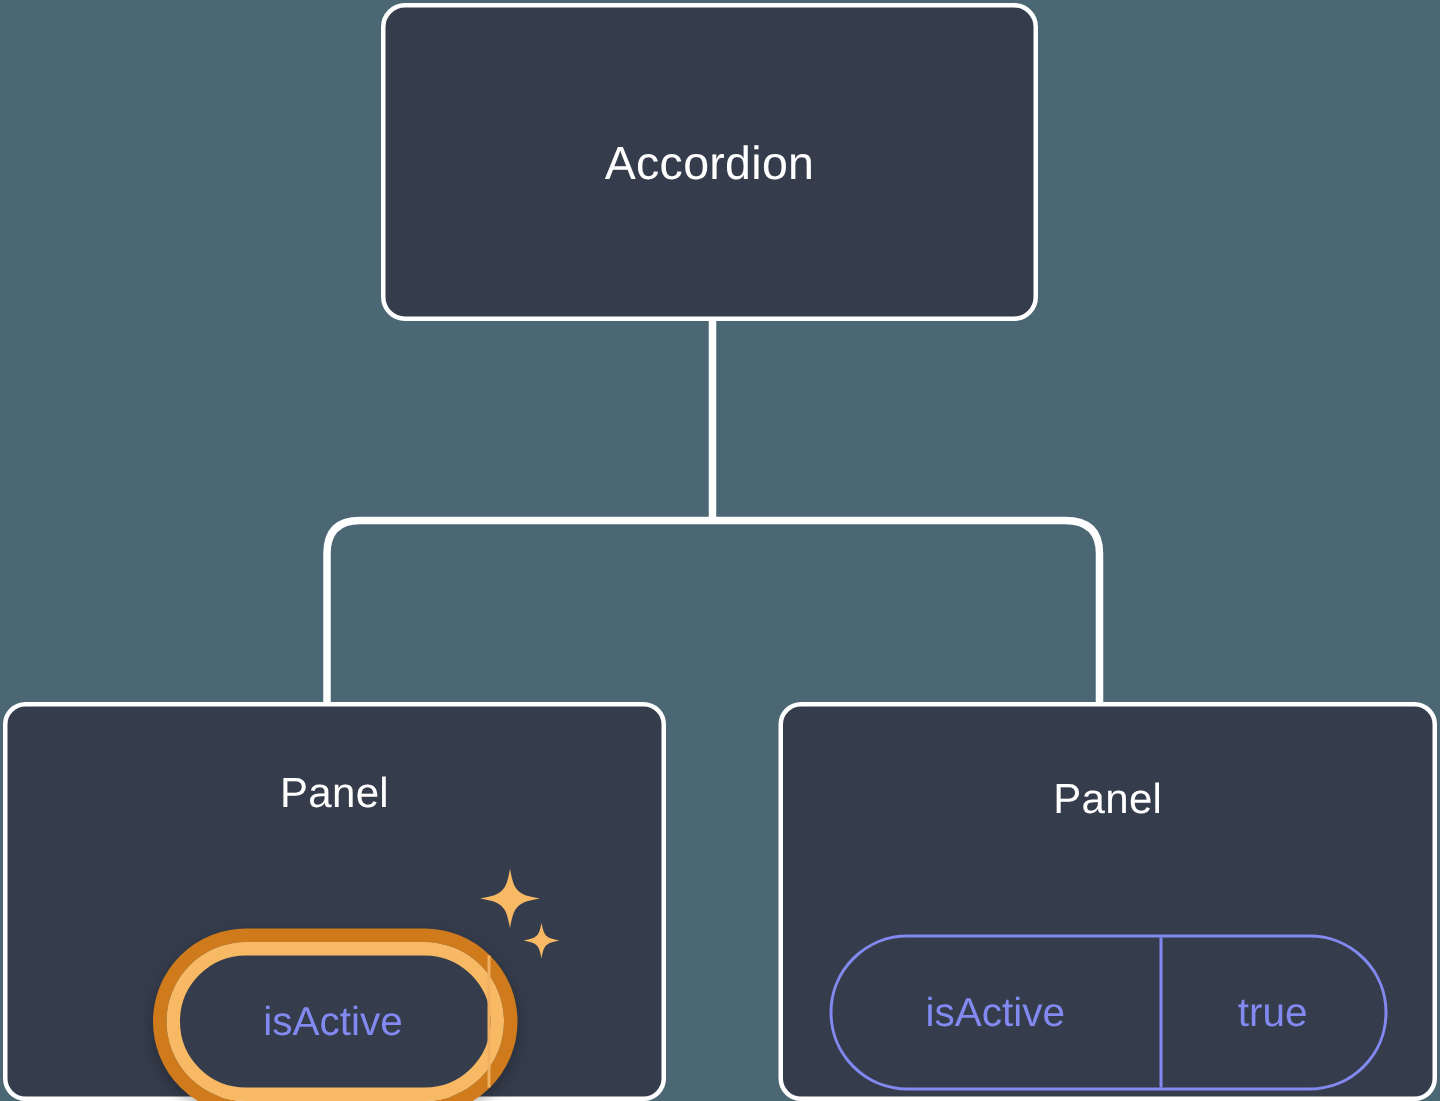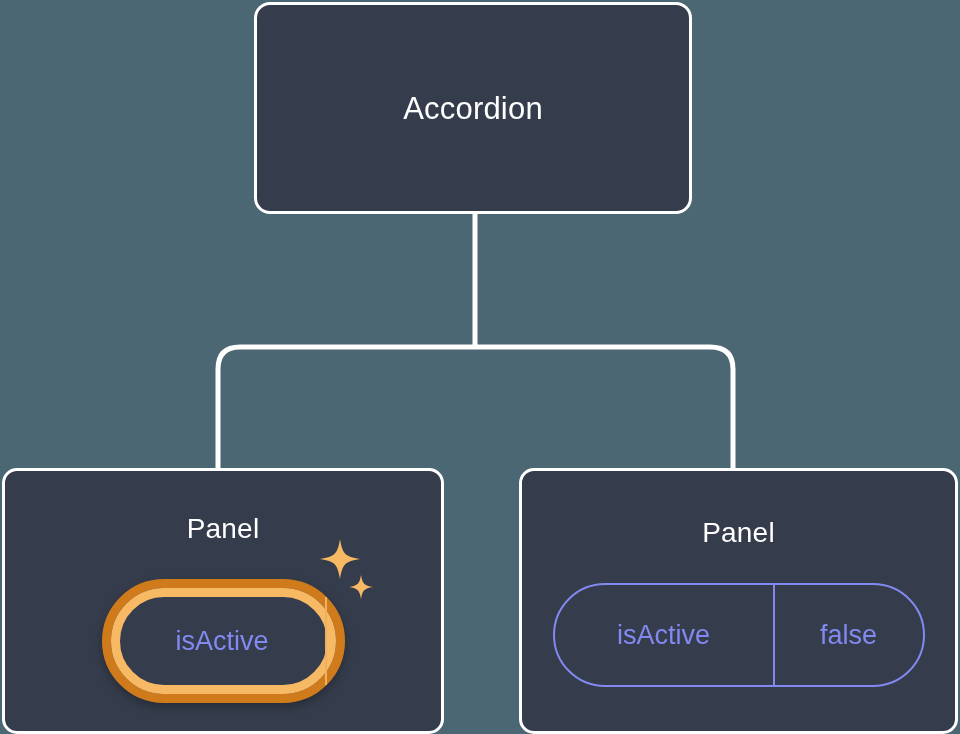--- a/index.html
+++ b/index.html
@@ -59,20 +59,21 @@
     line-height: 1;
     white-space: nowrap;
   }
 
   .node-panel {
     width: 442px;
     height: 266px;
     top: 468px;
     padding-top: 44px;
     border-radius: 15px;
+    gap: 40px;
   }
   .node-panel .node-title {
     font-size: 28px;
   }
 
   #panel-left  { left: 2px; }
   #panel-right { left: 519px; width: 439px; padding-top: 48px; }
 
   
   .pill-wrap {
@@ -175,18 +176,18 @@
       </svg>
     </div>
   </div>
 
   <div class="node node-panel" id="panel-right">
     <div class="node-title">Panel</div>
 
     <div class="pill-wrap">
       <div class="pill pill-plain">
         <div class="pill-key">isActive</div>
-        <div class="pill-val">false</div>
+        <div class="pill-val">true</div>
       </div>
     </div>
   </div>
 
 </div>
 
 </body></html>

